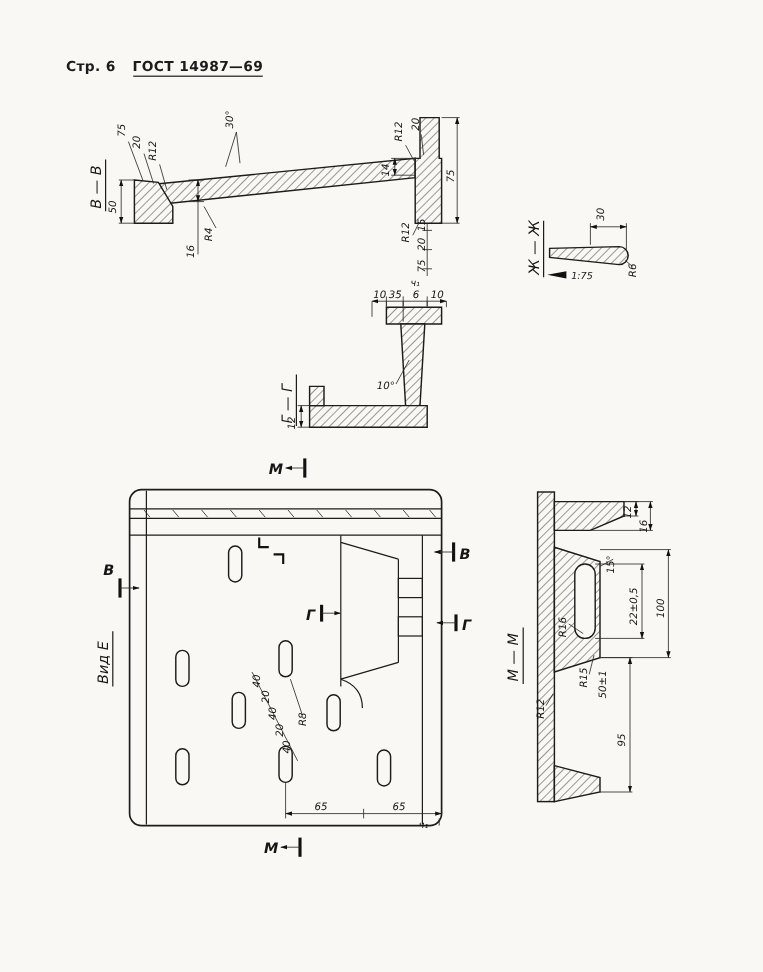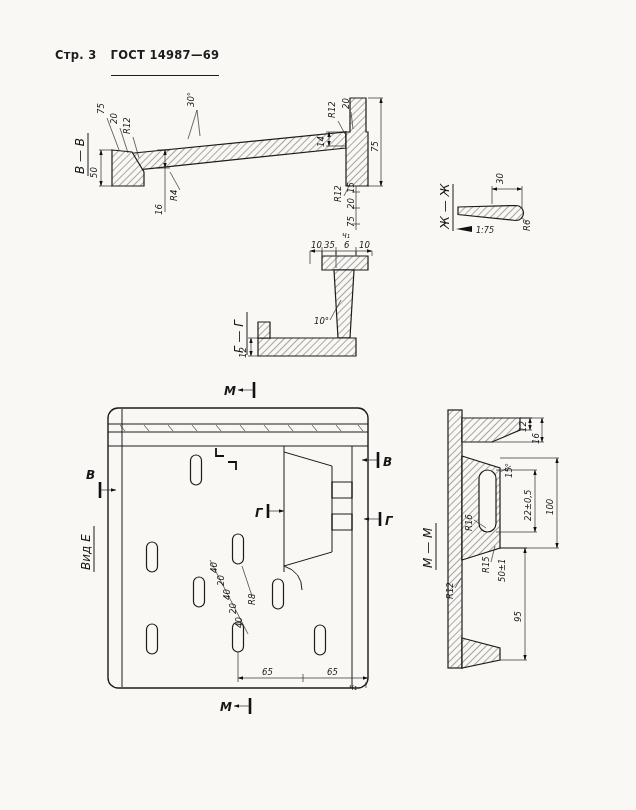--- a/index.html
+++ b/index.html
@@ -3,21 +3,21 @@
 <meta charset="utf-8">
 <style>
   html,body{margin:0;padding:0;background:#e9e8e4;}
   .page{
     position:relative;width:636px;height:810px;margin:0 auto;
     background:#f9f8f4;overflow:hidden;
     font-family:"DejaVu Sans","Liberation Sans",sans-serif;color:#1c1c1c;
   }
   .header{position:absolute;left:55px;top:48px;font-size:11.5px;font-weight:bold;letter-spacing:.3px;}
   .header .pg{margin-right:14px;}
-  .header .doc{border-bottom:1.6px solid #1c1c1c;padding-bottom:13px;}
+  .header .doc{border-bottom:1.6px solid #1c1c1c;padding-bottom:1px;}
   svg{position:absolute;left:0;top:0;}
   .hatch{fill:url(#h45);stroke:#1c1c1c;stroke-width:1.2;}
   .outline{fill:none;stroke:#1c1c1c;stroke-width:1.4;}
   .thin{fill:none;stroke:#2c2c2c;stroke-width:.7;}
   .med{fill:none;stroke:#1c1c1c;stroke-width:1;}
   .thick{fill:none;stroke:#111;stroke-width:2.6;}
   .cmark{fill:none;stroke:#111;stroke-width:1.8;}
   .u{stroke:#1c1c1c;stroke-width:1;}
   .slot{fill:#f9f8f4;stroke:#1c1c1c;stroke-width:1.2;}
   text{fill:#161616;}
@@ -25,21 +25,21 @@
   .sm{font:italic 8px "DejaVu Sans",sans-serif;}
   .lbl{font:italic 12px "DejaVu Sans",sans-serif;}
   .letter{font:italic bold 12px "DejaVu Sans",sans-serif;}
 </style>
 </head>
 <body>
 
 <div class="page">
 
   <div class="header">
-    <span class="pg">Стр. 3</span><span class="doc">ГОСТ 14987—69</span>
+    <span class="pg">Стр. 6</span><span class="doc">ГОСТ 14987—69</span>
   </div>
 
   <svg width="636" height="810" viewBox="0 0 636 810">
     <defs>
       <pattern id="h45" patternUnits="userSpaceOnUse" width="5" height="5" patternTransform="rotate(45)">
         <rect width="5" height="5" fill="#f9f8f4"></rect>
         <line x1="0" y1="0" x2="0" y2="5" stroke="#2b2b2b" stroke-width="0.8"></line>
       </pattern>
       <marker id="arr" viewBox="0 0 10 10" refX="9.5" refY="5" markerWidth="8" markerHeight="8" orient="auto-start-reverse">
         <path d="M0,1.8 L10,5 L0,8.2 Z" fill="#111"></path>

